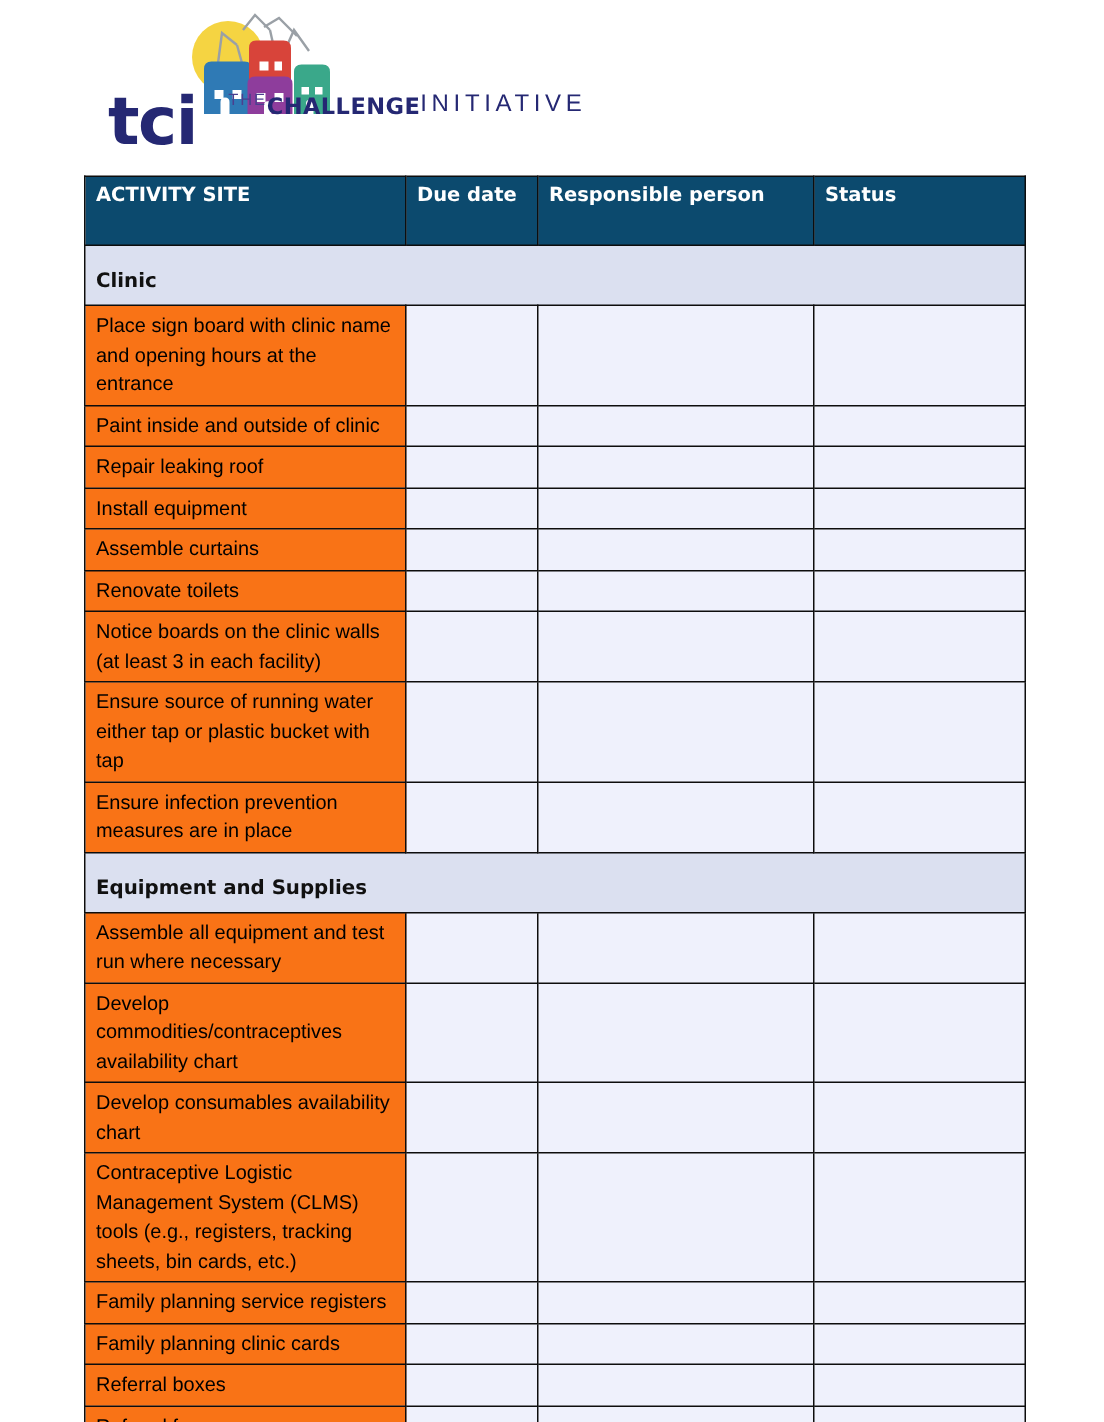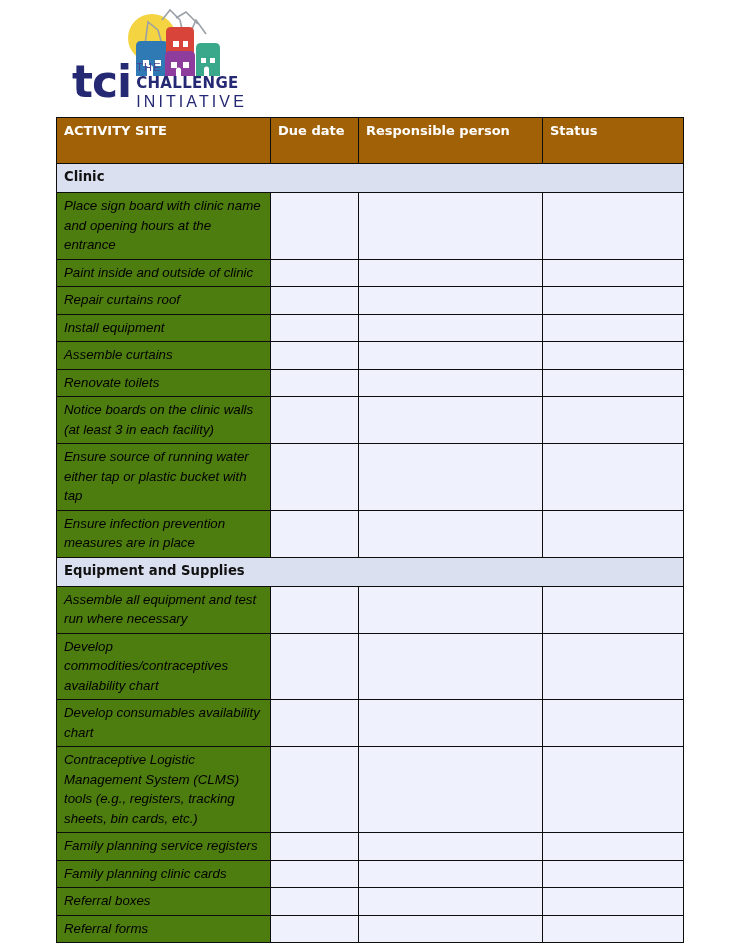--- a/index.html
+++ b/index.html
@@ -47,22 +47,22 @@
   .tci-text {
     font-family: "DejaVu Sans", sans-serif;
     font-size: 44px;
     font-weight: bold;
     line-height: 44px;
     color: #252873;
     letter-spacing: -1px;
   }
   .logo-lines {
     display: flex;
-    flex-direction: column;
-    margin-left: 5px;
+    flex-direction: row;
+    margin-left: 21px;
     padding-top: 1px;
   }
   .line-the {
     font-family: "Liberation Sans", sans-serif;
     font-size: 11px;
     font-weight: normal;
     letter-spacing: 1.2px;
     color: #4b3f8f;
     line-height: 12px;
   }
@@ -93,43 +93,42 @@
     table-layout: fixed;
     font-size: 13.3px;
   }
   .checklist-table td, .checklist-table th {
     border: 1px solid #0d0d0d;
     vertical-align: top;
     padding: 3px 5px 4px 7px;
     line-height: 19.5px;
   }
   thead th {
-    background: #a16207;
+    background: #0c4a6e;
     color: #ffffff;
     font-family: "DejaVu Sans", sans-serif;
     font-weight: bold;
     font-size: 13px;
     text-align: left;
     height: 38px;
     vertical-align: top;
     padding-top: 5px;
     border-color: #0d0d0d;
   }
   tr.section-row td {
     background: #dbe0f0;
     font-family: "DejaVu Sans", sans-serif;
     font-weight: bold;
     font-size: 13.2px;
     color: #111111;
     height: 21px;
-    padding-top: 3px;
+    padding-top: 14px;
   }
   tr.item-row td.activity-cell {
-    background: #4d7c0f;
-    font-style: italic;
+    background: #f97316;
   }
   tr.item-row td.blank-cell {
     background: #eff1fc;
   }
   .col-activity { width: 214px; }
   .col-due      { width: 88px; }
   .col-resp     { width: 184px; }
   .col-status   { width: 141px; }
 </style>
 </head>
@@ -209,21 +208,21 @@
           <td class="blank-cell">&nbsp;</td>
           <td class="blank-cell">&nbsp;</td>
         </tr>
         <tr class="item-row">
           <td class="activity-cell">Paint inside and outside of clinic</td>
           <td class="blank-cell">&nbsp;</td>
           <td class="blank-cell">&nbsp;</td>
           <td class="blank-cell">&nbsp;</td>
         </tr>
         <tr class="item-row">
-          <td class="activity-cell">Repair curtains roof</td>
+          <td class="activity-cell">Repair leaking roof</td>
           <td class="blank-cell">&nbsp;</td>
           <td class="blank-cell">&nbsp;</td>
           <td class="blank-cell">&nbsp;</td>
         </tr>
         <tr class="item-row">
           <td class="activity-cell">Install equipment</td>
           <td class="blank-cell">&nbsp;</td>
           <td class="blank-cell">&nbsp;</td>
           <td class="blank-cell">&nbsp;</td>
         </tr>

